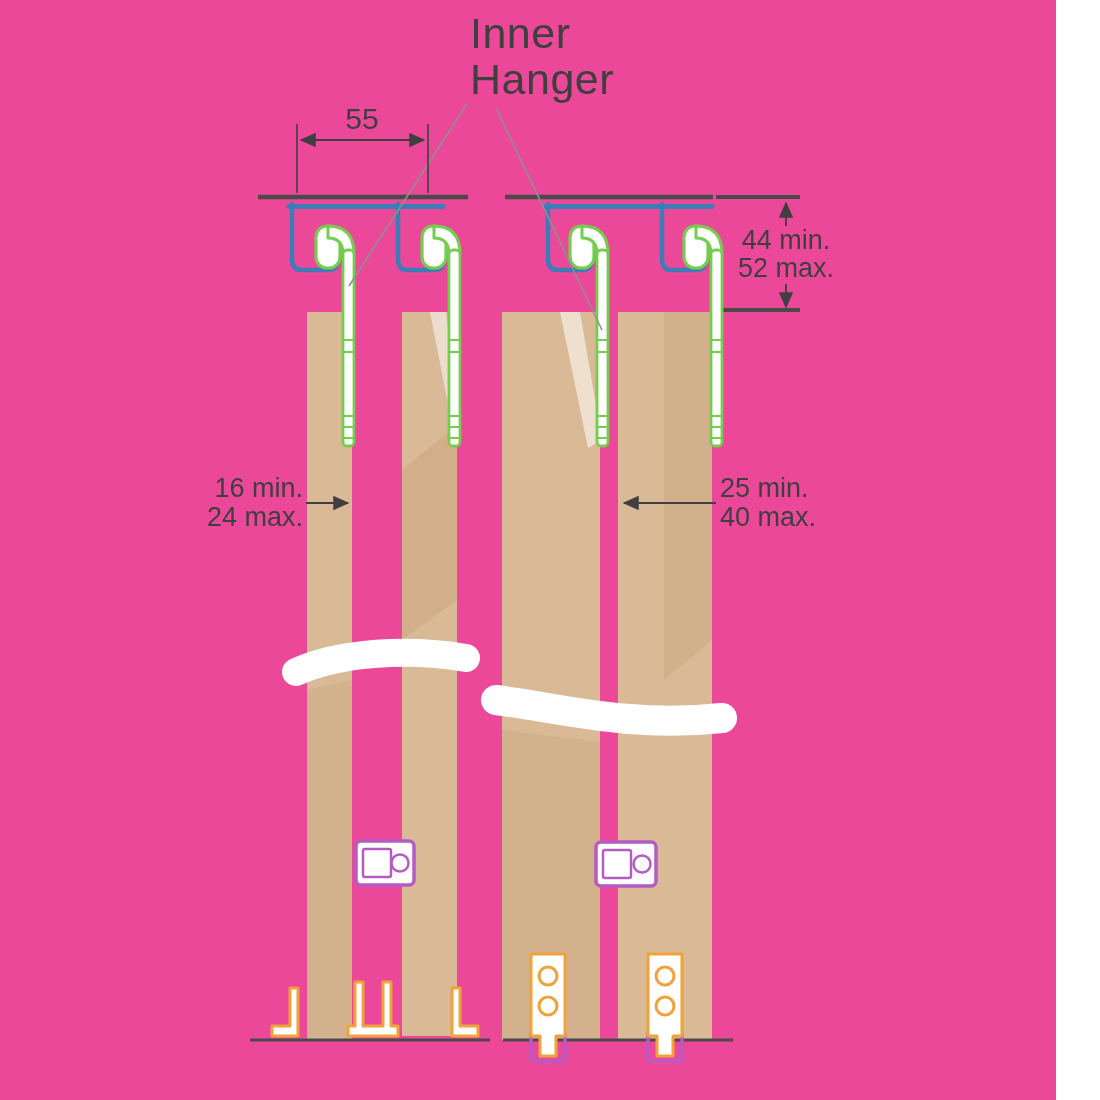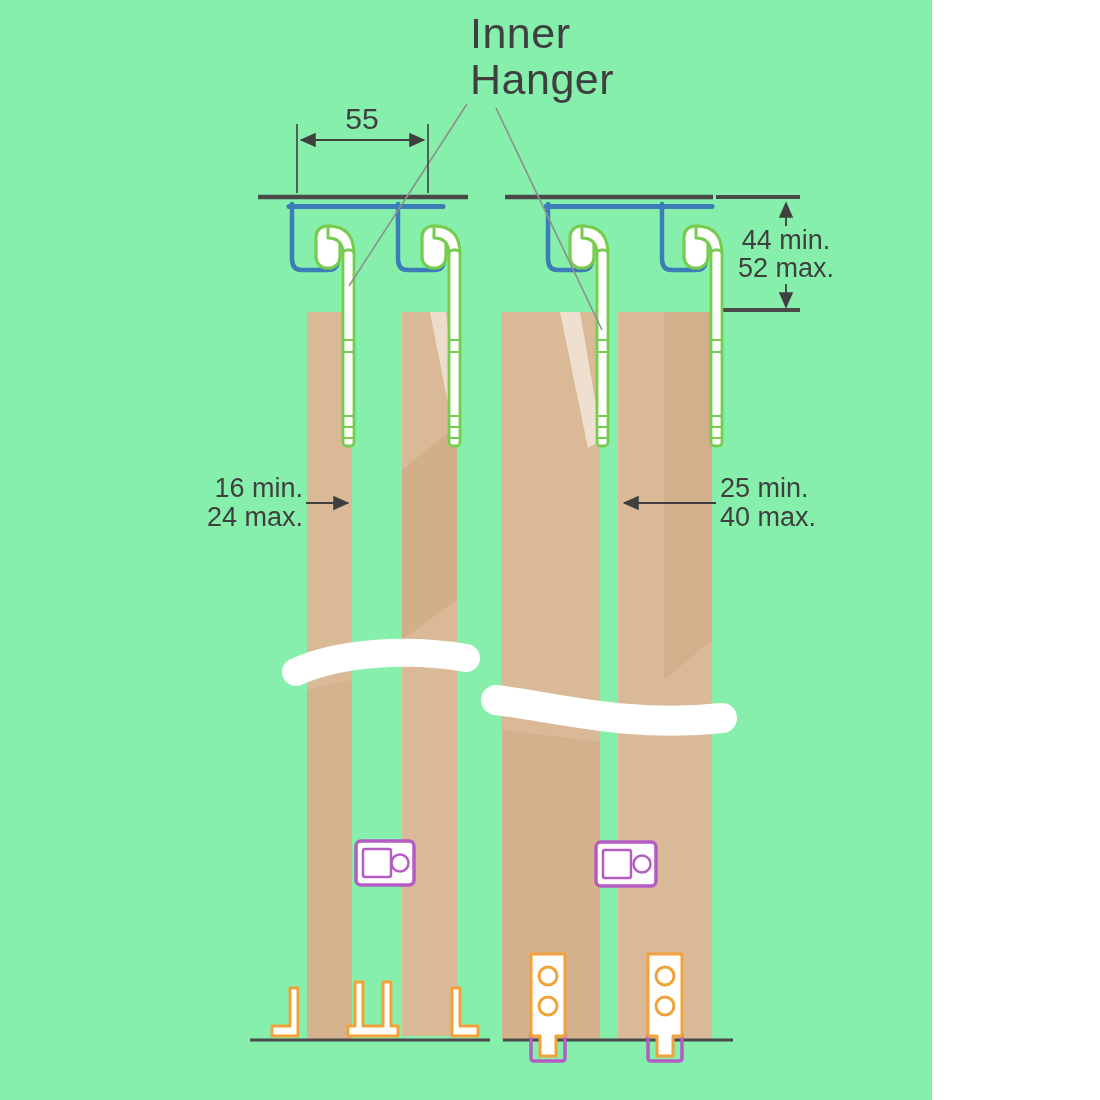--- a/index.html
+++ b/index.html
@@ -1,16 +1,16 @@
 <!DOCTYPE html>
 <html style="--ink: #3f3f3f; --structure-gray: #4a4a4a; --leader-gray: #8f8f8f; --track-blue: #3c7cb7; --hanger-green: #76cc4e; --panel-tan: #d9b996; --panel-tan-dark: #c39c6f; --guide-purple: #b45bc4; --bracket-orange: #f2a23a;"><head>
 <meta charset="utf-8">
 <style>
   html,body{margin:0;padding:0;background:#fff;}
-  .stage{width:932px;height:1100px;position:relative;background:#86efac;}
+  .stage{width:1056px;height:1100px;position:relative;background:#ec4899;}
   svg{display:block;}
   text{fill:var(--ink,#3f3f3f);font-family:"Liberation Sans",sans-serif;}
   .t-title{font-size:43px;letter-spacing:.5px;}
   .t-dim{font-size:27px;}
   .t-55{font-size:30px;}
   .struct{stroke:var(--structure-gray,#4a4a4a);fill:none;}
   .panel{fill:var(--panel-tan,#d9b996);stroke:none;}
   .panel-dark{fill:var(--panel-tan-dark,#c39c6f);stroke:none;}
   .white-band{stroke:#fff;fill:none;stroke-linecap:round;}
   .blue{stroke:var(--track-blue,#3c7cb7);fill:none;stroke-linejoin:round;stroke-linecap:round;}

